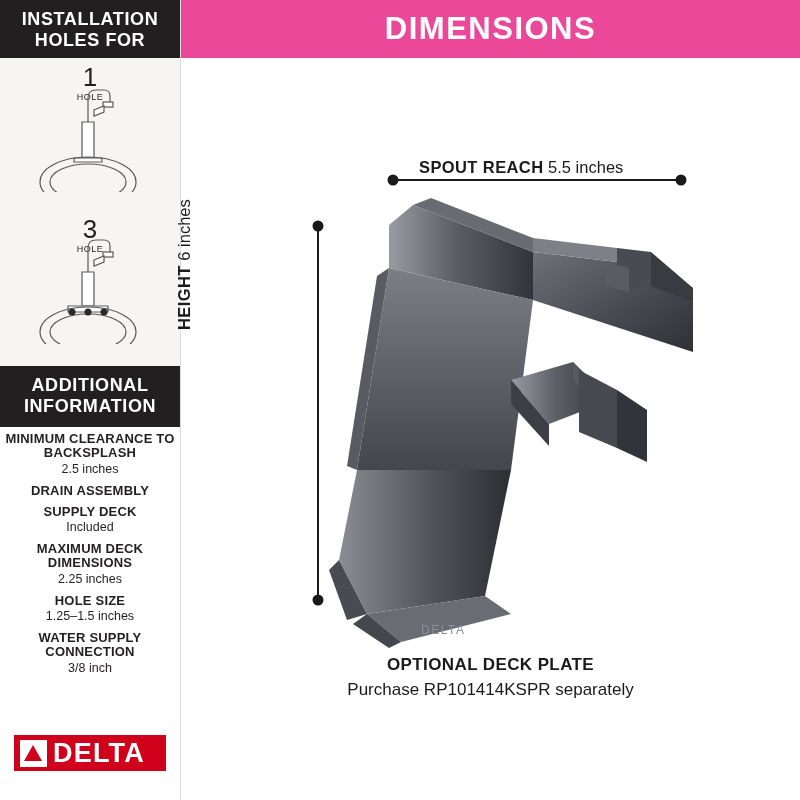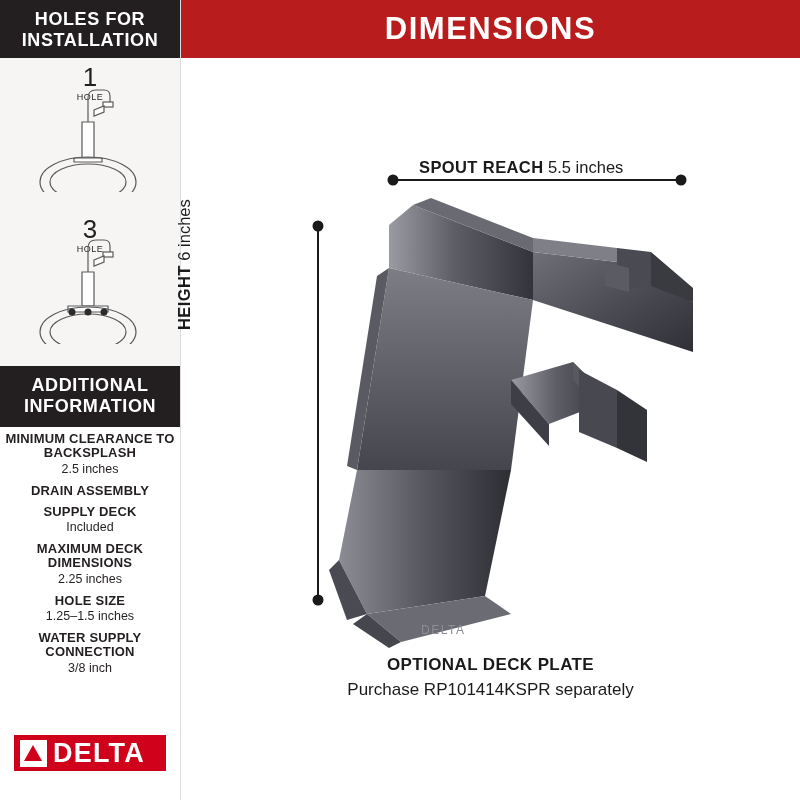--- a/index.html
+++ b/index.html
@@ -157,21 +157,21 @@
     top: 0;
     width: 619px;
     height: 800px;
   }
   .title-bar {
     position: absolute;
     left: 0;
     top: 0;
     width: 619px;
     height: 58px;
-    background: #b91c1c;
+    background: #ec4899;
     color: #ffffff;
     display: flex;
     align-items: center;
     justify-content: center;
   }
   .title-text {
     font-size: 31px;
     font-weight: bold;
     letter-spacing: 1.5px;
   }
@@ -226,22 +226,22 @@
   }
 </style>
 </head>
 <body>
 
 <div class="page">
 
   <div class="sidebar">
 
     <div class="panel-header holes-header">
+      <div>INSTALLATION</div>
       <div>HOLES FOR</div>
-      <div>INSTALLATION</div>
     </div>
 
     <div class="holes-body">
 
       <div class="hole-block" style="top:6px;">
         <div class="hole-num">1</div>
         <div class="hole-word">HOLE</div>
       </div>
       <svg class="hole-fig" width="180" height="130" style="left:0; top:4px;">
 

